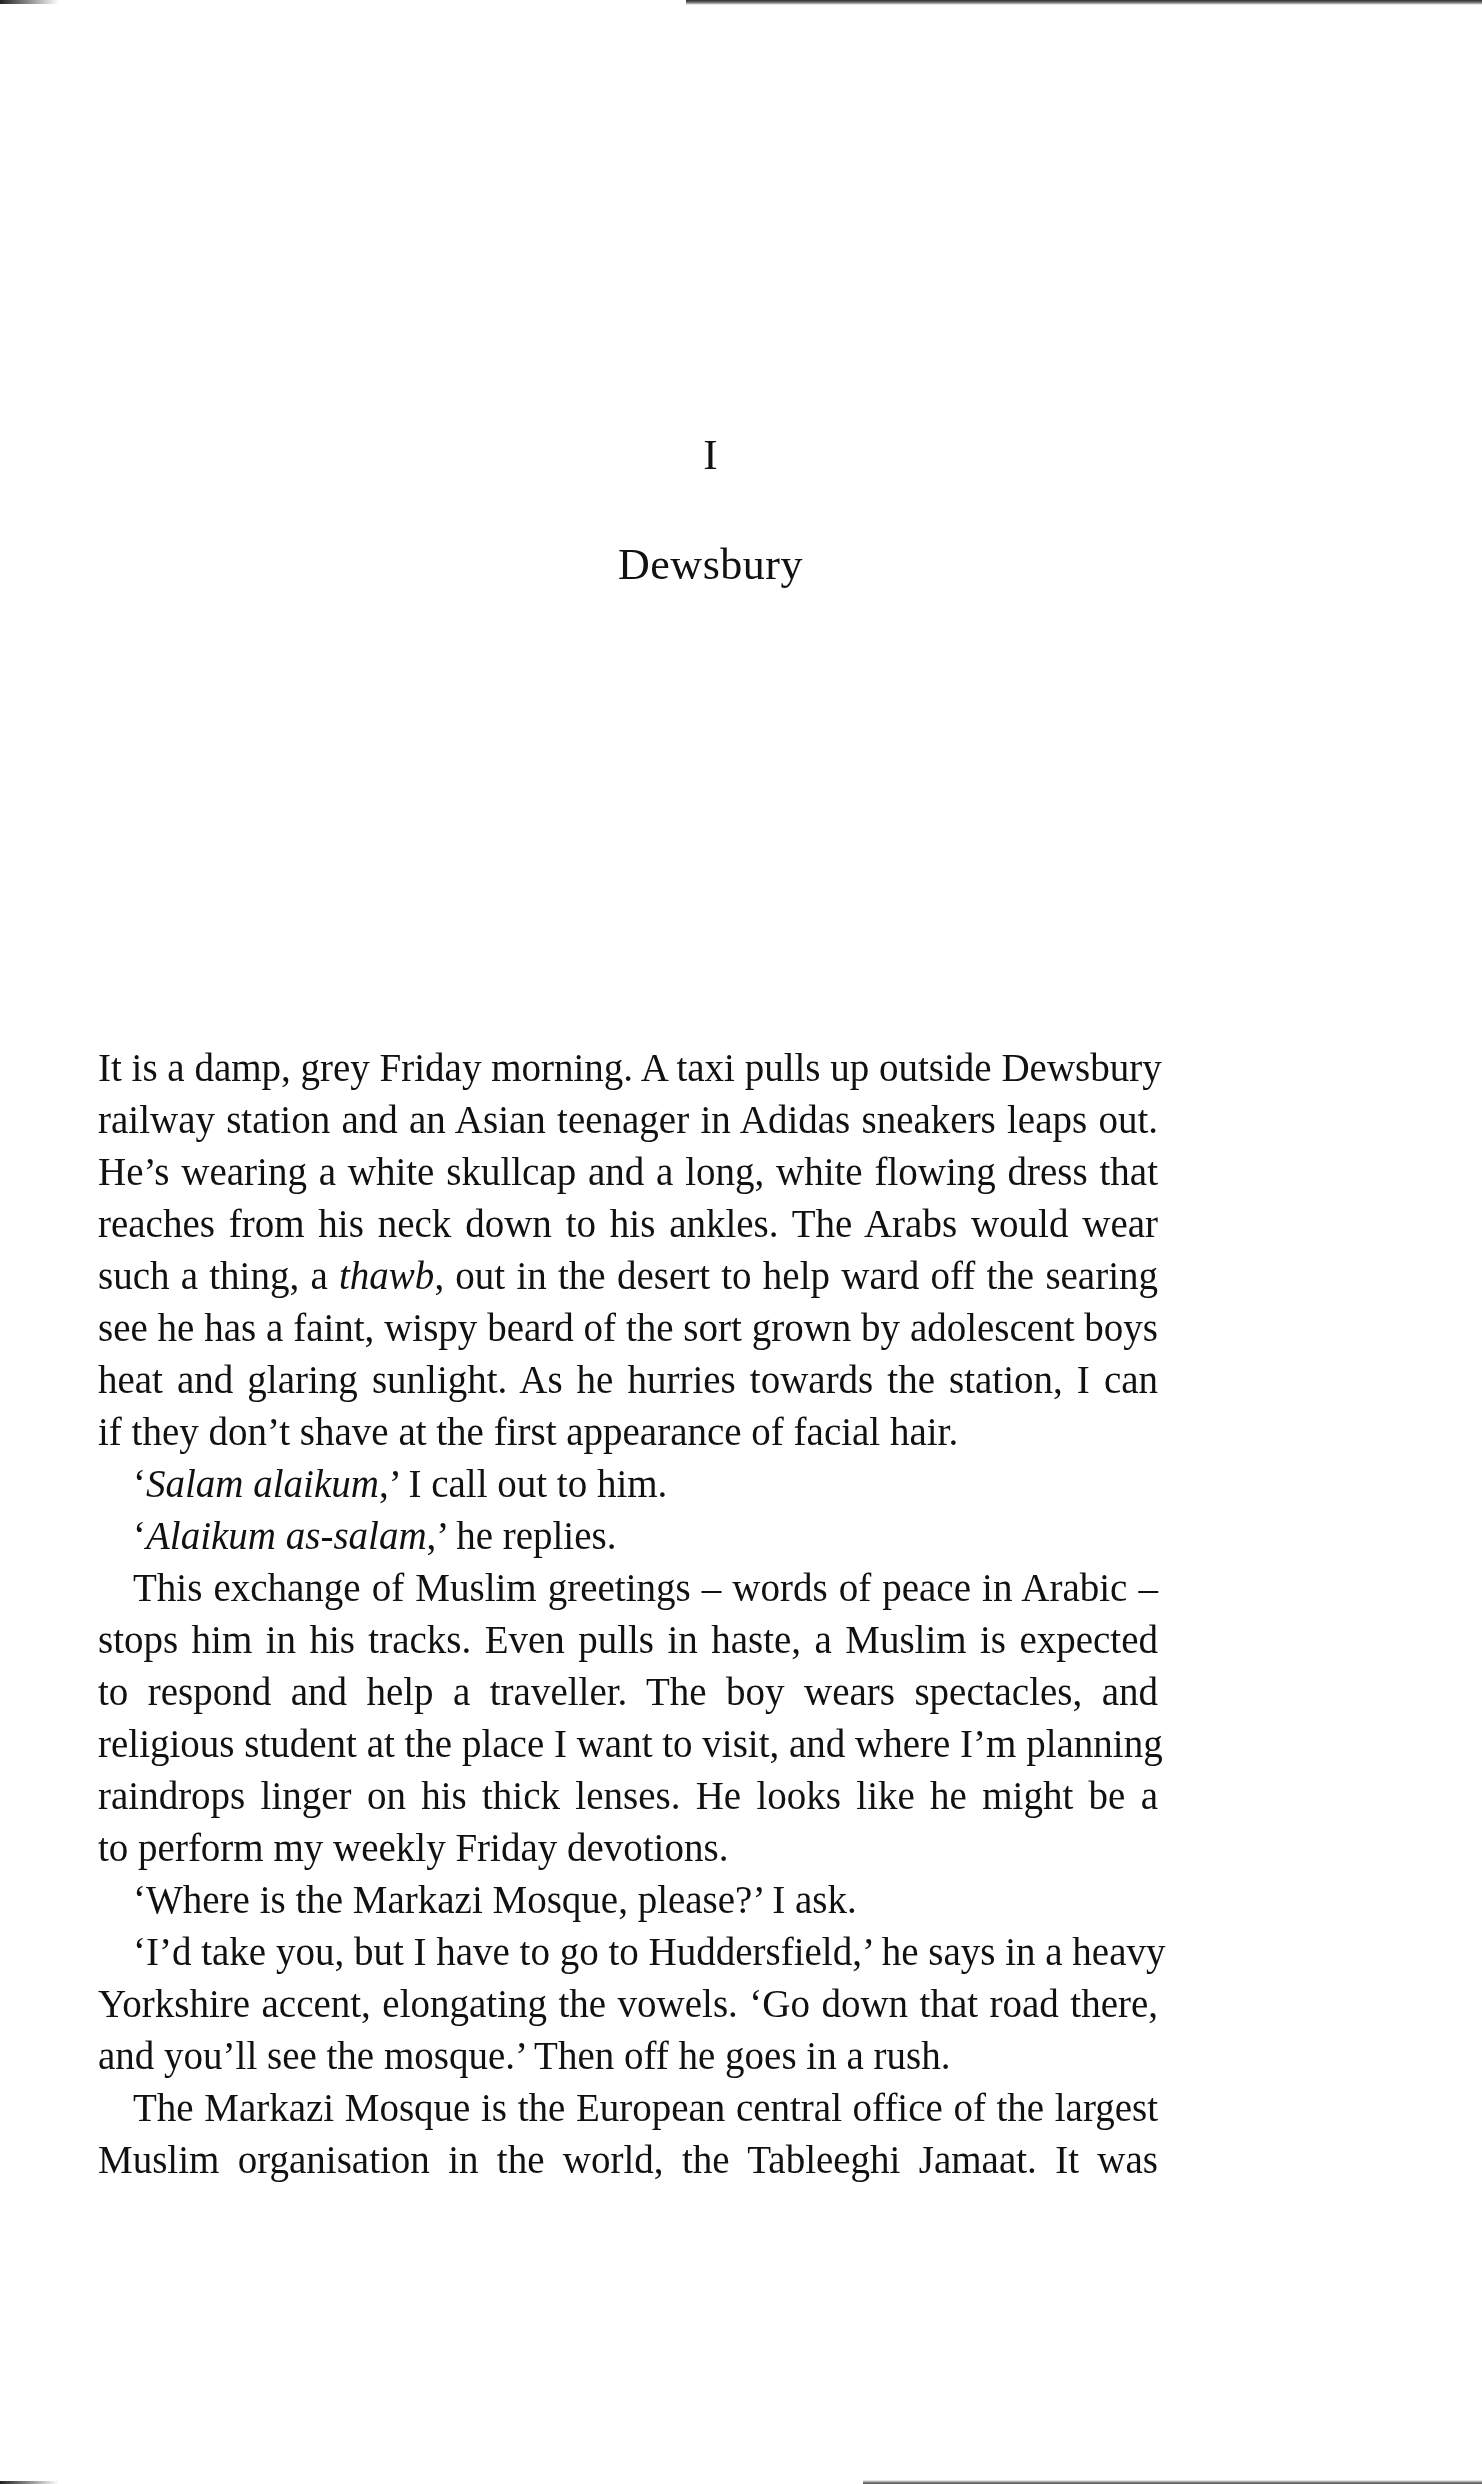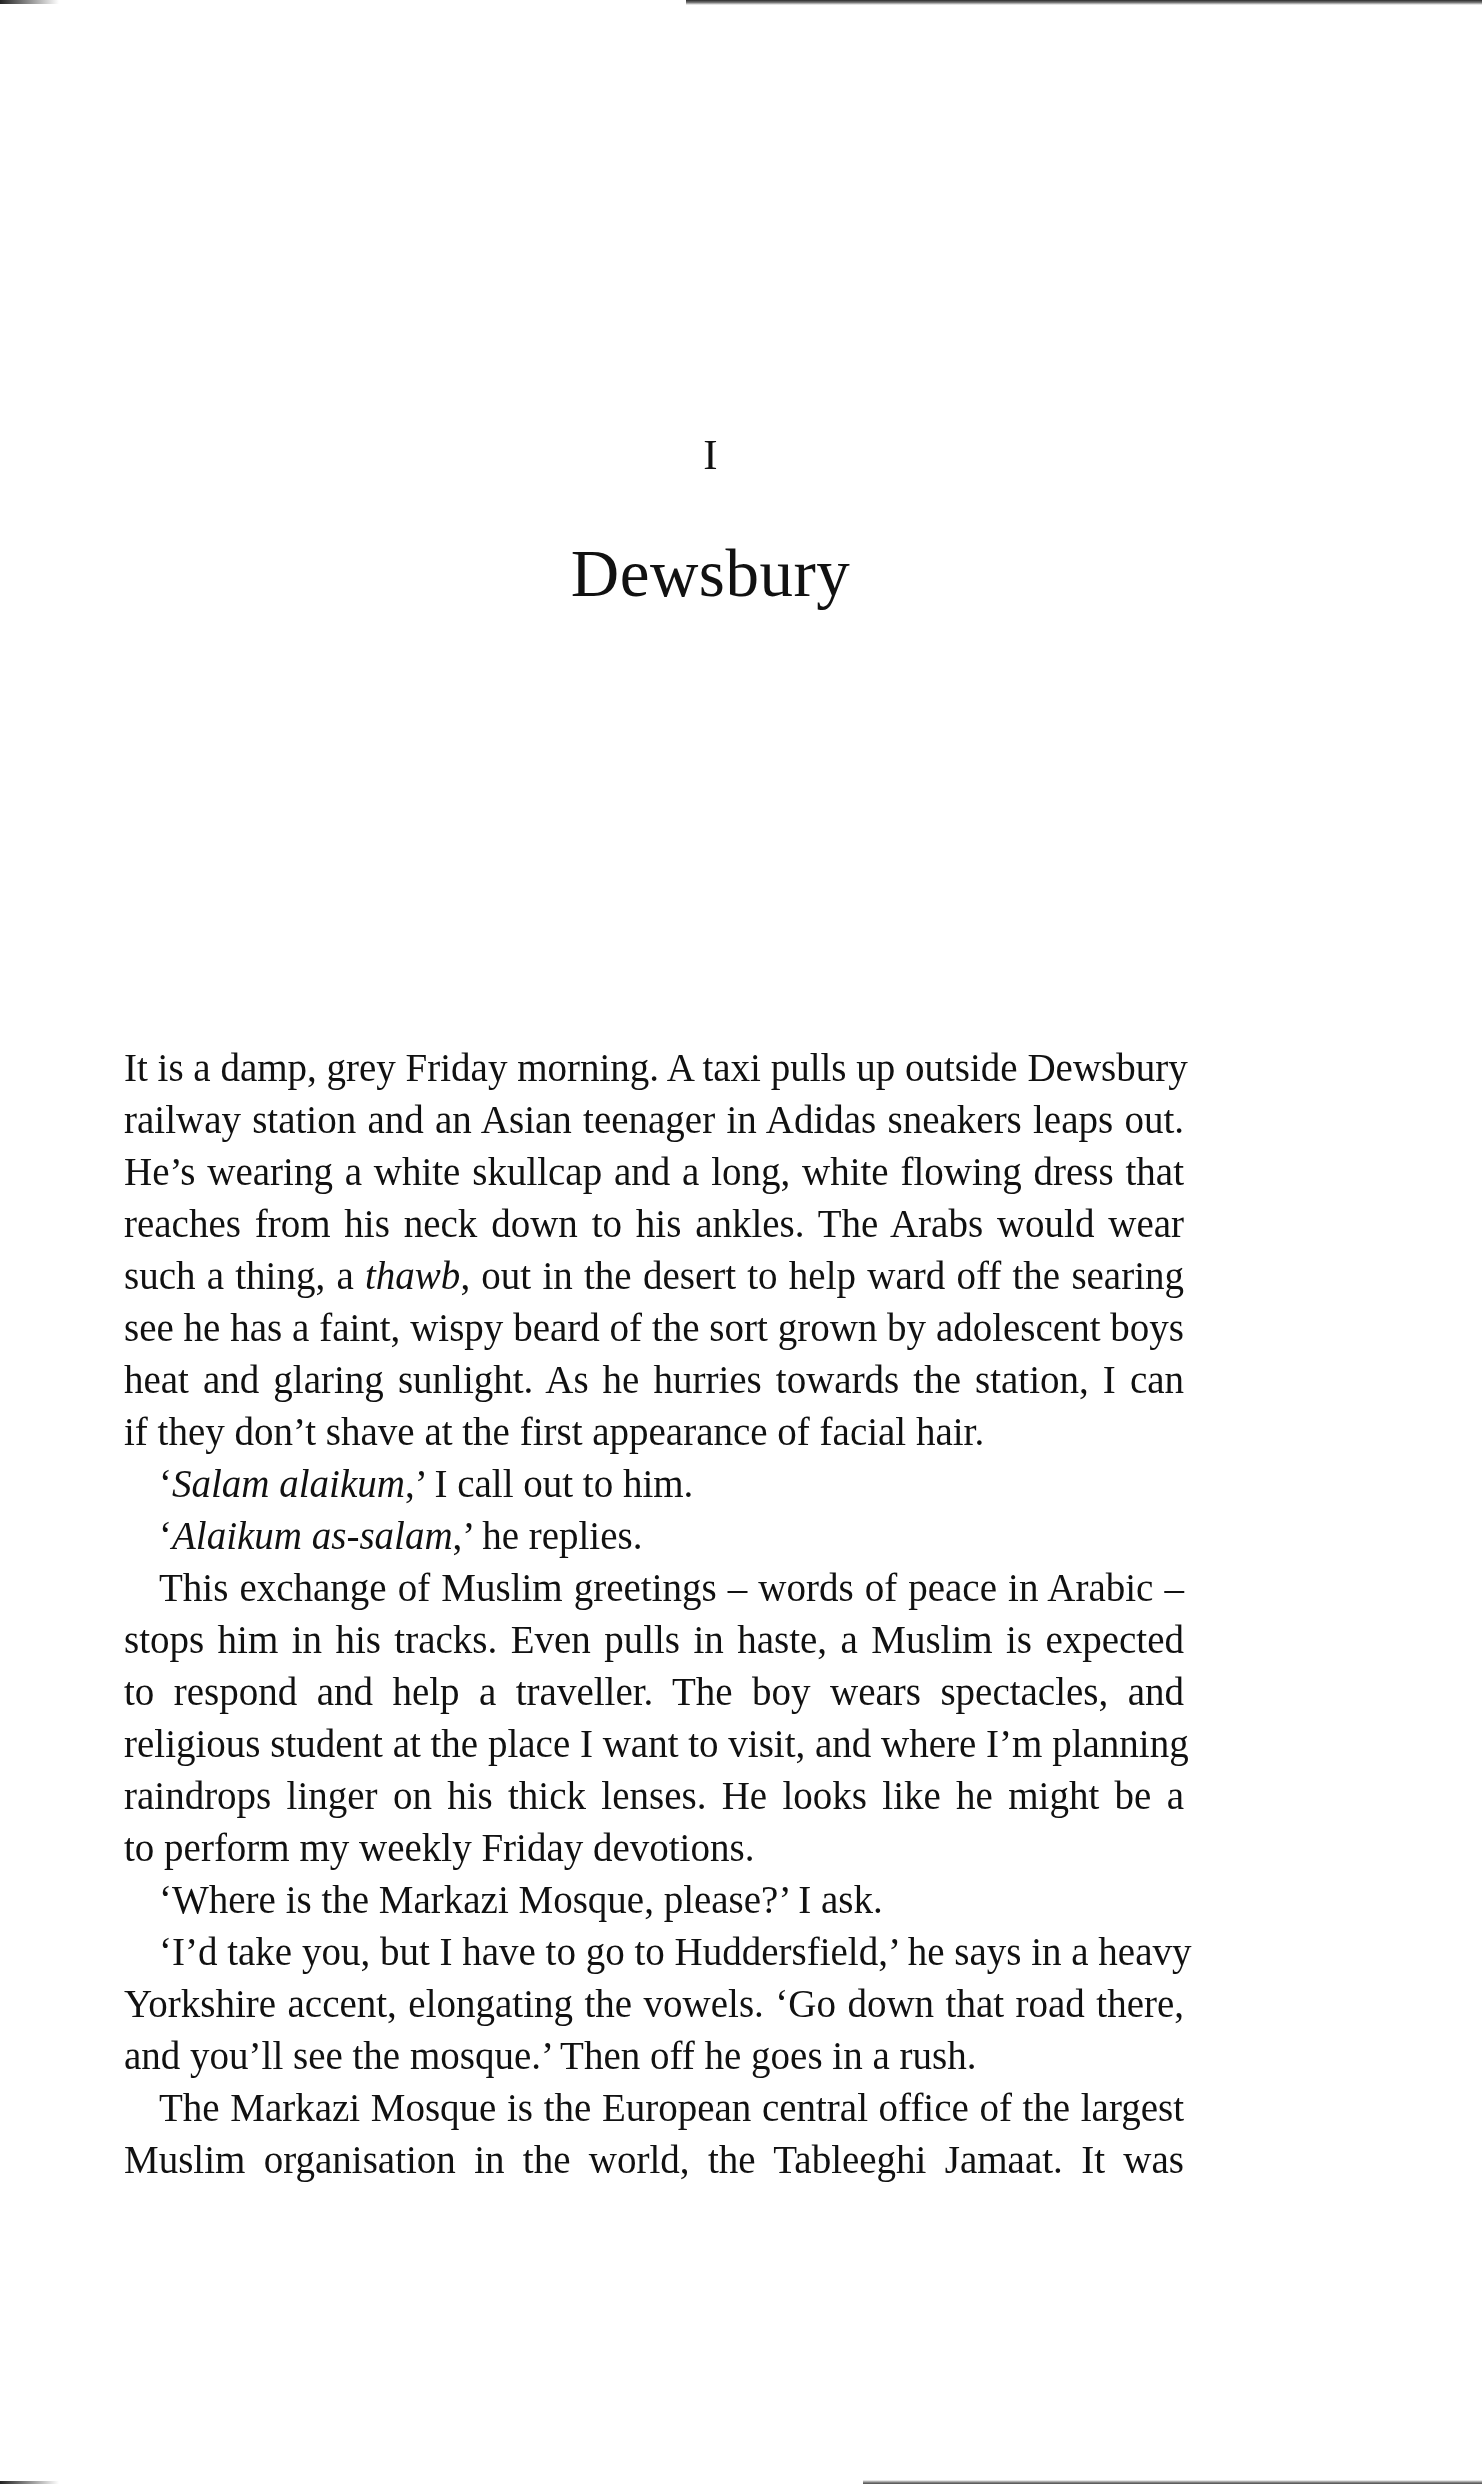--- a/index.html
+++ b/index.html
@@ -10,23 +10,23 @@
   .scan-edge-top-left { position: absolute; left: 0; width: 59px; top: 0; height: 3.9px;
     background: linear-gradient(to right, #222, rgba(255,255,255,0)); }
   .scan-edge-bottom { position: absolute; left: 863px; right: 0; bottom: 0; height: 4.9px;
     background: linear-gradient(to top, #2a2a2a 0%, #888 55%, rgba(255,255,255,0) 100%); }
   .scan-edge-bottom-left { position: absolute; left: 0; width: 59px; bottom: 0; height: 3.9px;
     background: linear-gradient(to right, #222, rgba(255,255,255,0)); }
 
   .chapter-number { position: absolute; left: 0; width: 1421px; top: 429px; text-align: center;
     font-family: "Liberation Serif", "DejaVu Serif", serif; font-size: 43px; color: #111; line-height: 51px; }
   .chapter-title { position: absolute; left: 0; width: 1421px; top: 521px; text-align: center;
-    font-family: "Liberation Serif", "DejaVu Serif", serif; font-size: 67px; color: #111; line-height: 88px; letter-spacing: 0.5px; margin-top: 8px; }
+    font-family: "Liberation Serif", "DejaVu Serif", serif; font-size: 44px; color: #111; line-height: 88px; letter-spacing: 0.5px; }
 
-  .body-text { position: absolute; left: 124px; top: 1042px; width: 1060px;
+  .body-text { position: absolute; left: 98px; top: 1042px; width: 1060px;
     font-family: "Liberation Serif", "DejaVu Serif", serif; font-size: 39px; line-height: 52px; color: #111; }
   .line { display: block; white-space: nowrap; text-align: justify; text-align-last: justify; height: 52px; overflow: visible; }
   .line.last { text-align: right; text-align-last: left; }
   .line.indent { padding-left: 35px; }
   .line i { }
 </style>
 </head>
 <body>
 
 <div class="page">

